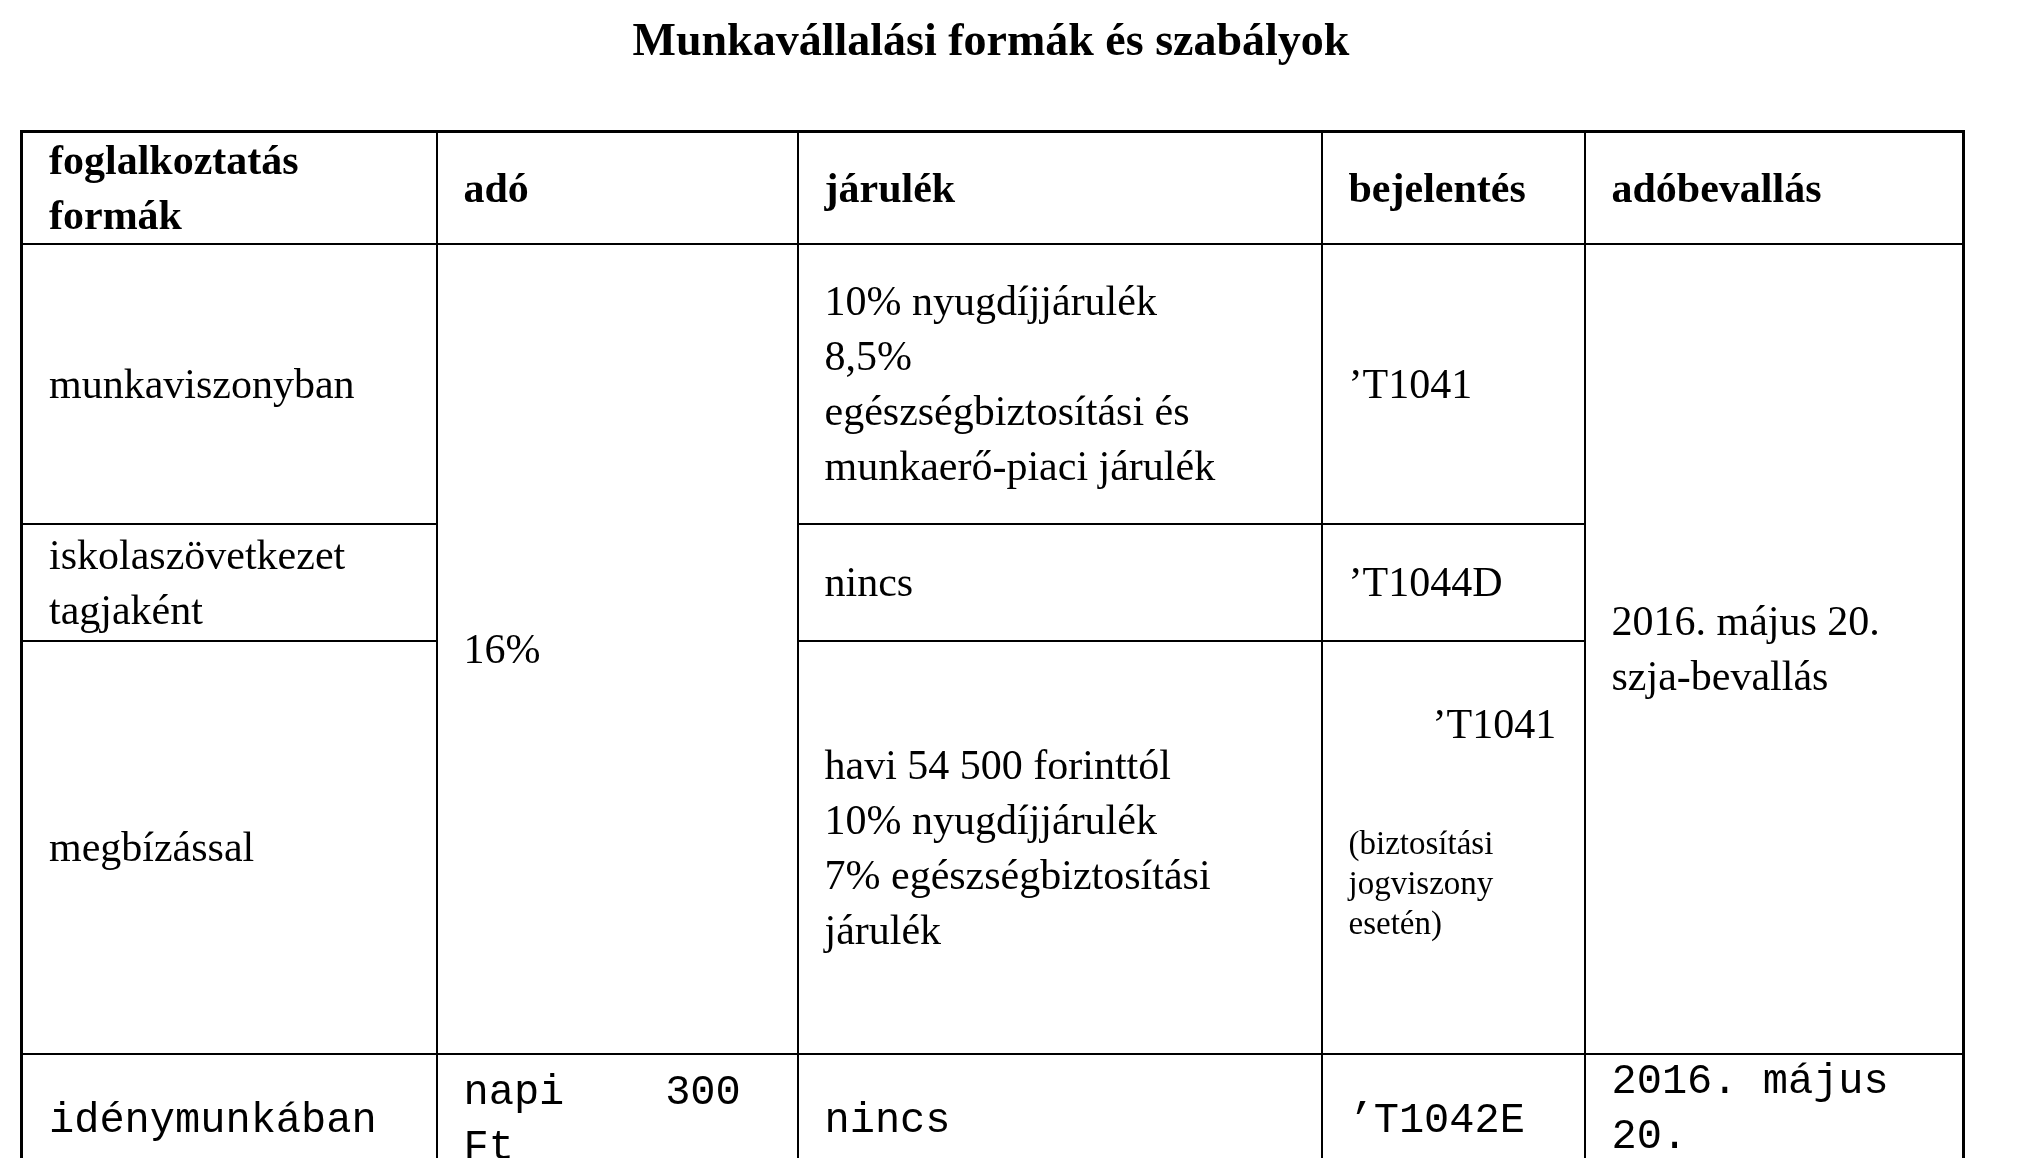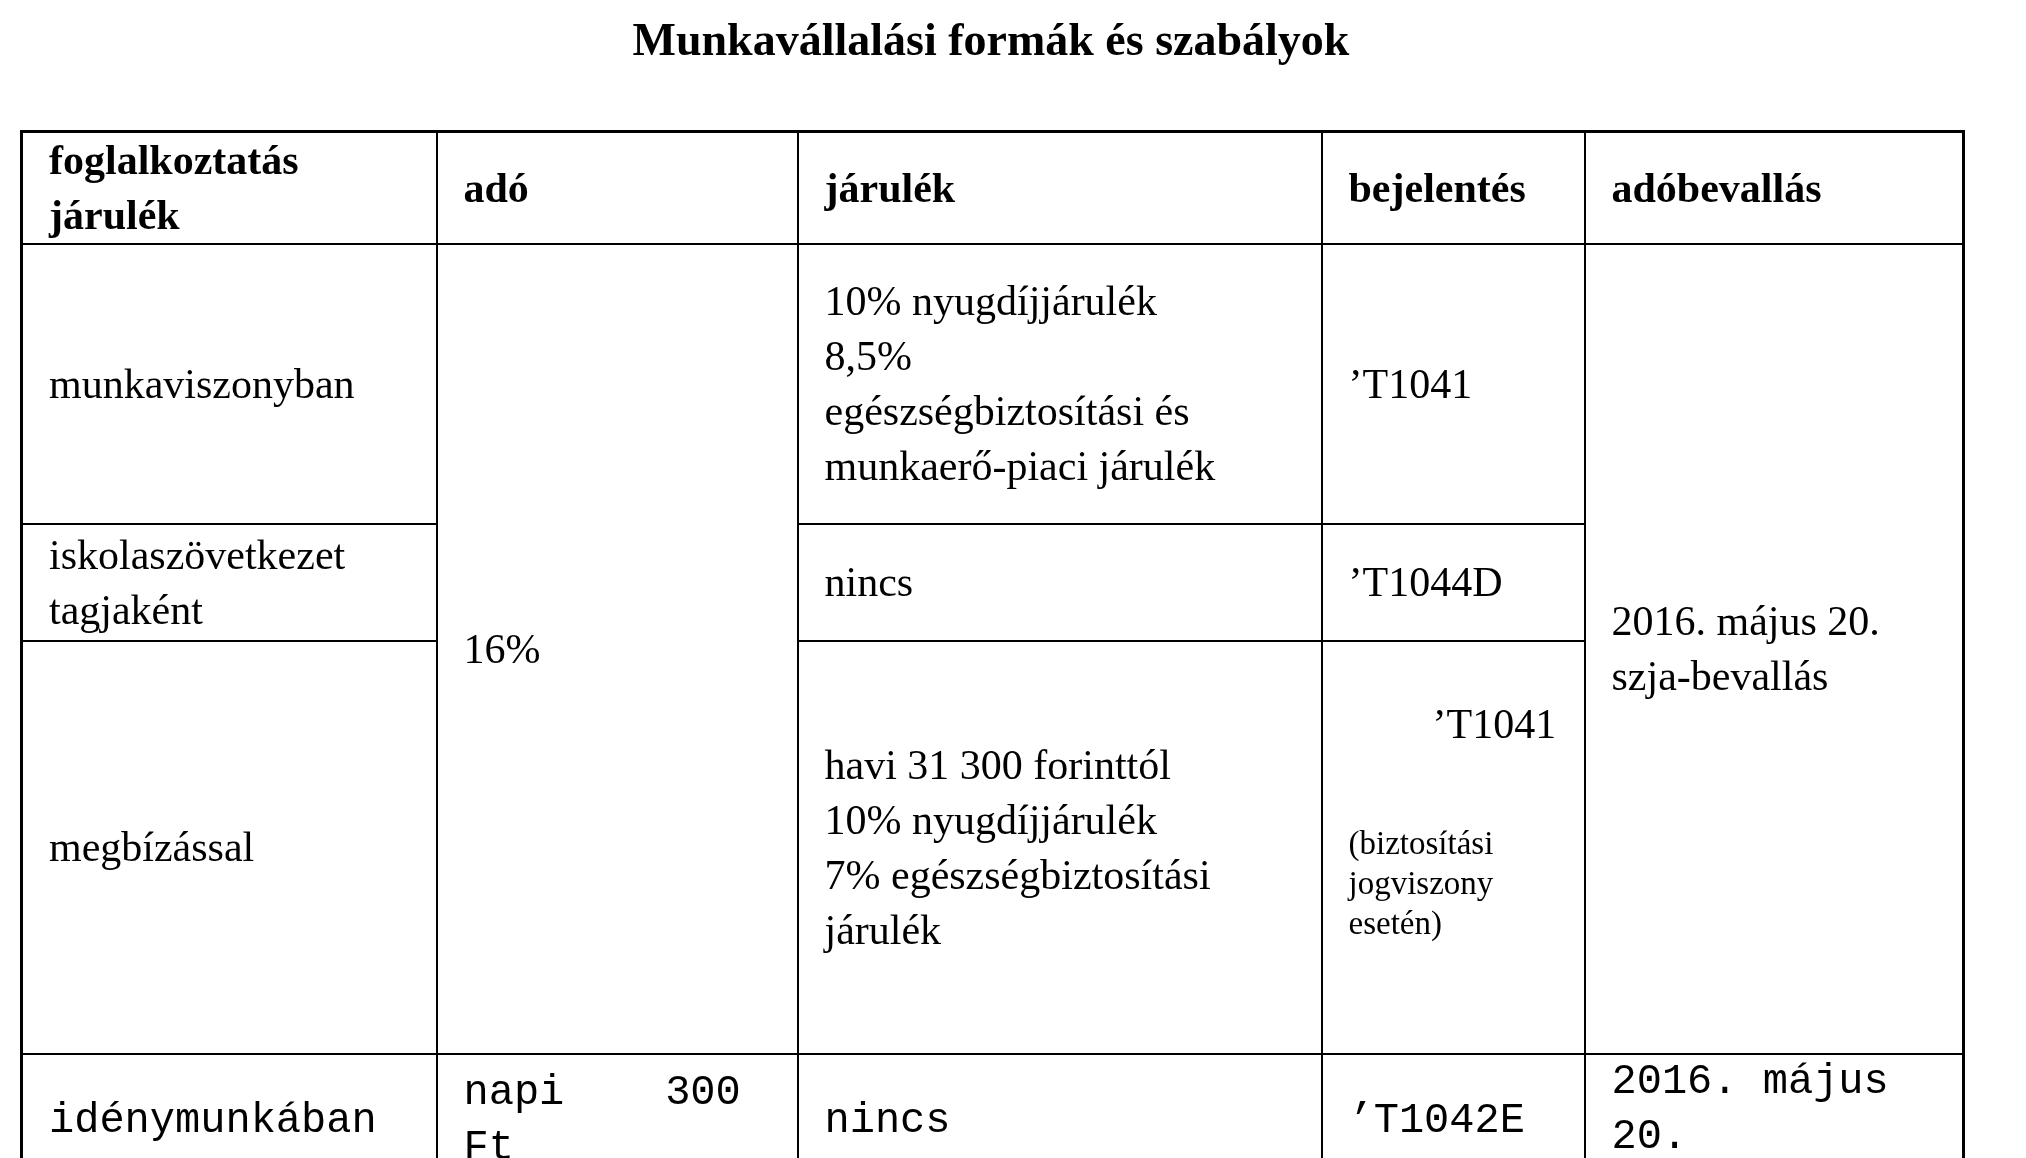--- a/index.html
+++ b/index.html
@@ -75,21 +75,21 @@
       <col style="width:415px">
       <col style="width:361px">
       <col style="width:524px">
       <col style="width:263px">
       <col style="width:379px">
     </colgroup>
 
     <tbody>
         <tr class="rh">
       <th>foglalkoztatás
-járulék</th>
+formák</th>
       <th>adó</th>
       <th>járulék</th>
       <th>bejelentés</th>
       <th>adóbevallás</th>
     </tr>
 
     <tr class="r1">
       <td>munkaviszonyban</td>
       <td rowspan="3">16%</td>
       <td>10% nyugdíjjárulék
@@ -103,21 +103,21 @@
 
     <tr class="r2">
       <td>iskolaszövetkezet
 tagjaként</td>
       <td>nincs</td>
       <td>’T1044D</td>
     </tr>
 
     <tr class="r3">
       <td>megbízással</td>
-      <td>havi 31 300 forinttól
+      <td>havi 54 500 forinttól
 10% nyugdíjjárulék
 7% egészségbiztosítási
 járulék</td>
       <td>
         <span>’T1041</span>
         <span class="reg-note">(biztosítási
 jogviszony
 esetén)</span>
       </td>
     </tr>

